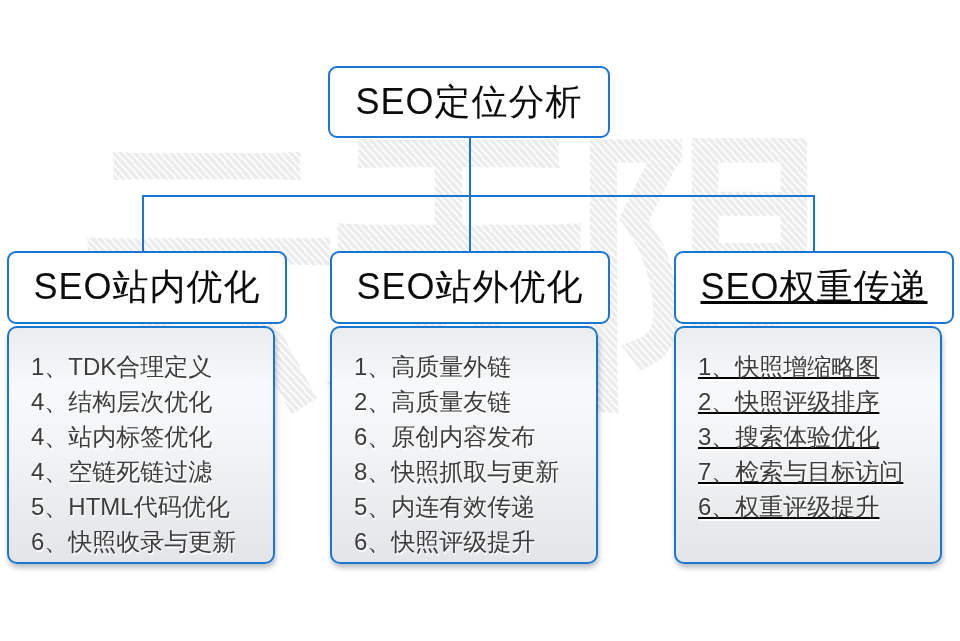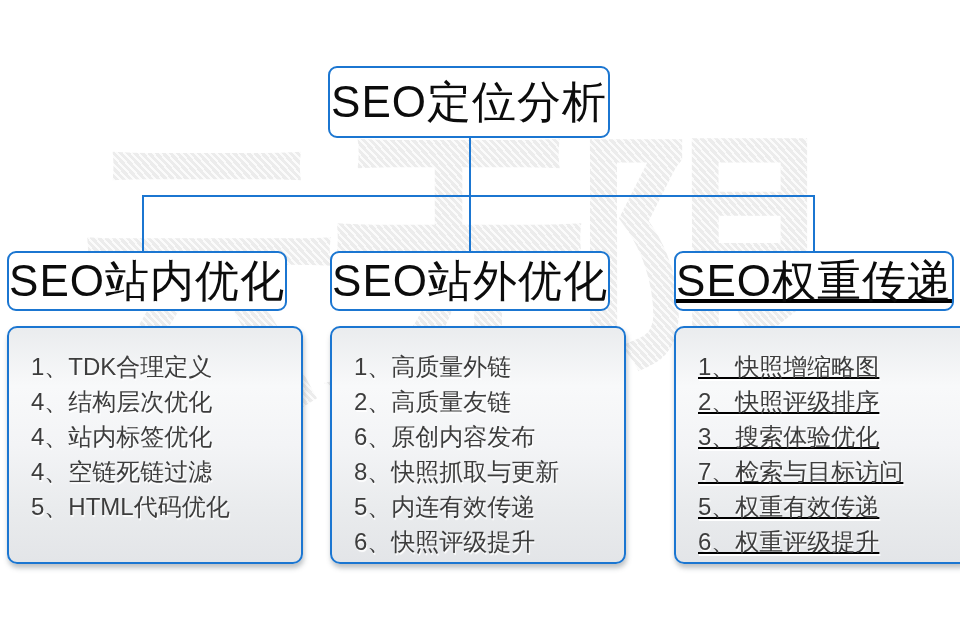--- a/index.html
+++ b/index.html
@@ -21,27 +21,27 @@
   }
   
   .connectors{position:absolute;left:0;top:0;z-index:1;}
   
   .node-box{
     position:absolute;z-index:2;box-sizing:border-box;
     background:#ffffff;border:2px solid #1b76d1;border-radius:9px;
     display:flex;align-items:center;justify-content:center;
   }
   .top-box{left:328px;top:66px;width:282px;height:72px;}
-  .header-box{top:251px;width:280px;height:60px;}
+  .header-box{top:251px;width:280px;height:73px;}
   .col0{left:7px;} .col1{left:330px;} .col2{left:674px;text-decoration:underline;}
   .node-title{
-    font-size:44px;color:#0c0c0c;letter-spacing:1px;white-space:nowrap;
+    font-size:36px;color:#0c0c0c;letter-spacing:1px;white-space:nowrap;
   }
   .list-box{
-    position:absolute;top:326px;width:296px;height:238px;z-index:2;box-sizing:border-box;
+    position:absolute;top:326px;width:268px;height:238px;z-index:2;box-sizing:border-box;
     border:2px solid #1b76d1;border-radius:10px;
     background:linear-gradient(180deg,#eaecee 0%,#f8f9fa 25%,#f3f4f6 50%,#e9ebed 78%,#e3e5e8 100%);
     box-shadow:1px 4px 5px rgba(70,80,90,0.35);
     padding:21px 8px 0 22px;
   }
   .list-item{
     font-size:24px;line-height:35px;color:#3d3d3d;white-space:nowrap;
     text-shadow:1px 2px 1px rgba(255,255,255,0.95);
   }
 </style>
@@ -65,20 +65,21 @@
 
   <div class="node-box header-box col0">
     <span class="node-title">SEO站内优化</span>
   </div>
   <div class="list-box col0">
       <div class="list-item">1、TDK合理定义</div>
       <div class="list-item">4、结构层次优化</div>
       <div class="list-item">4、站内标签优化</div>
       <div class="list-item">4、空链死链过滤</div>
       <div class="list-item">5、HTML代码优化</div>
+      <div class="list-item">6、快照收录与更新</div>
     </div>
 
   <div class="node-box header-box col1">
     <span class="node-title">SEO站外优化</span>
   </div>
   <div class="list-box col1">
       <div class="list-item">1、高质量外链</div>
       <div class="list-item">2、高质量友链</div>
       <div class="list-item">6、原创内容发布</div>
       <div class="list-item">8、快照抓取与更新</div>
@@ -87,17 +88,16 @@
     </div>
 
   <div class="node-box header-box col2">
     <span class="node-title">SEO权重传递</span>
   </div>
   <div class="list-box col2">
       <div class="list-item">1、快照增缩略图</div>
       <div class="list-item">2、快照评级排序</div>
       <div class="list-item">3、搜索体验优化</div>
       <div class="list-item">7、检索与目标访问</div>
-      <div class="list-item">5、权重有效传递</div>
       <div class="list-item">6、权重评级提升</div>
     </div>
 
 </div>
 
 </body></html>

